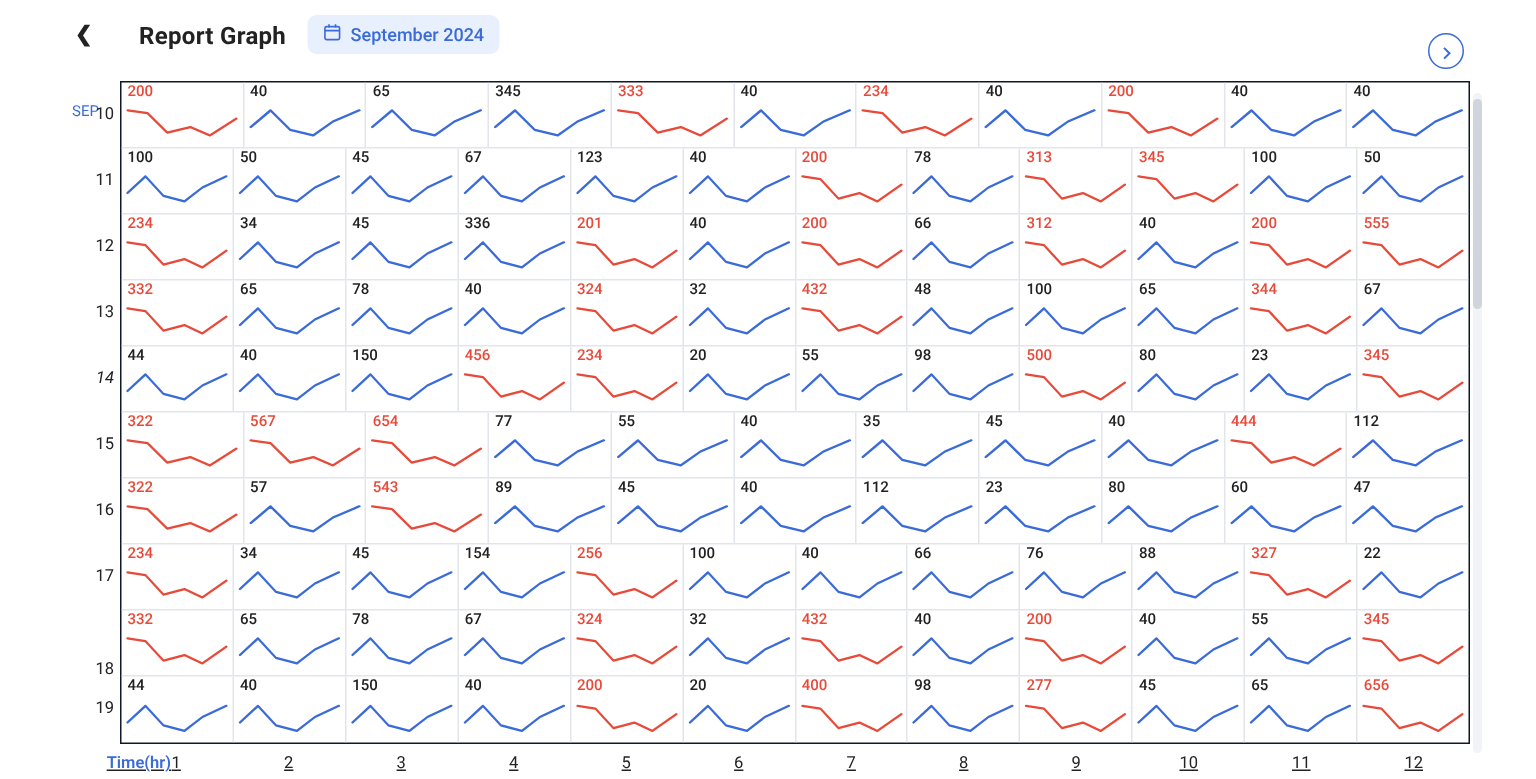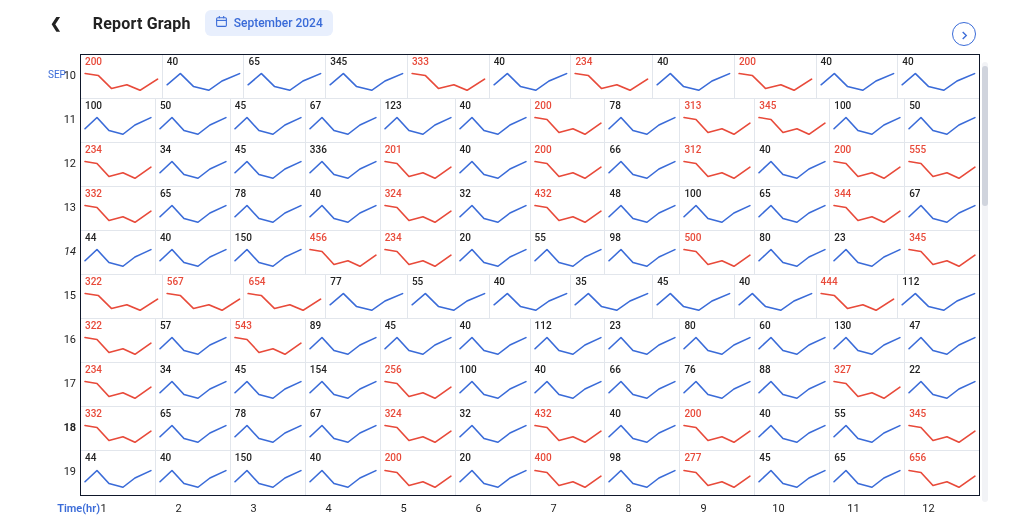--- a/index.html
+++ b/index.html
@@ -125,24 +125,25 @@
     right: 2px;
     height: 26px;
   }
   .spark svg { width: 100%; height: 100%; display: block; }
   .spark path { fill: none; stroke-width: 1.6; stroke-linejoin: round; stroke-linecap: round; }
   .spark.red path { stroke: #e84a3a; }
   .spark.blue path { stroke: #3a6bd8; }
 
   .time-axis {
     display: flex;
-    margin-left: 22px;
+    margin-left: 36px;
     width: 900px;
     margin-top: 6px;
     align-items: flex-end;
+    text-decoration: underline;
   }
   .time-label {
     font-size: 11px;
     color: #3a6bd8;
     font-weight: 600;
     width: 56px;
     margin-left: -56px;
     text-align: right;
     padding-right: 10px;
     position: relative;
@@ -210,21 +211,21 @@
   <div class="grid-wrap">
     <div class="day-labels" id="day-labels">
         <span class="day-label" style="top: 15px;">10</span>
         <span class="day-label" style="top: 59px;">11</span>
         <span class="day-label" style="top: 103px;">12</span>
         <span class="day-label" style="top: 147px;">13</span>
         <span class="day-label" style="top: 191px; font-style: italic;">14</span>
         <span class="day-label" style="top: 235px;">15</span>
         <span class="day-label" style="top: 279px;">16</span>
         <span class="day-label" style="top: 323px;">17</span>
-        <span class="day-label" style="top: 367px; font-weight: bold;">18</span>
+        <span class="day-label" style="top: 385px;">18</span>
         <span class="day-label" style="top: 411px;">19</span>
       </div>
     <div class="grid" id="grid">
         <div class="row">
           <div class="cell">
             <span class="cell-val red">200</span>
             <div class="spark red">
               <svg viewBox="0 0 70 28" preserveAspectRatio="none">
                 <path d="M2,6 L14,8 L26,22 L40,18 L52,24 L68,12"></path>
               </svg>
@@ -861,28 +862,20 @@
           <div class="cell">
             <span class="cell-val blue">80</span>
             <div class="spark blue">
               <svg viewBox="0 0 70 28" preserveAspectRatio="none">
                 <path d="M2,18 L14,6 L26,20 L40,24 L52,14 L68,6"></path>
               </svg>
             </div>
           </div>
           <div class="cell">
             <span class="cell-val blue">60</span>
-            <div class="spark blue">
-              <svg viewBox="0 0 70 28" preserveAspectRatio="none">
-                <path d="M2,18 L14,6 L26,20 L40,24 L52,14 L68,6"></path>
-              </svg>
-            </div>
-          </div>
-          <div class="cell">
-            <span class="cell-val blue">130</span>
             <div class="spark blue">
               <svg viewBox="0 0 70 28" preserveAspectRatio="none">
                 <path d="M2,18 L14,6 L26,20 L40,24 L52,14 L68,6"></path>
               </svg>
             </div>
           </div>
           <div class="cell">
             <span class="cell-val blue">47</span>
             <div class="spark blue">
               <svg viewBox="0 0 70 28" preserveAspectRatio="none">

